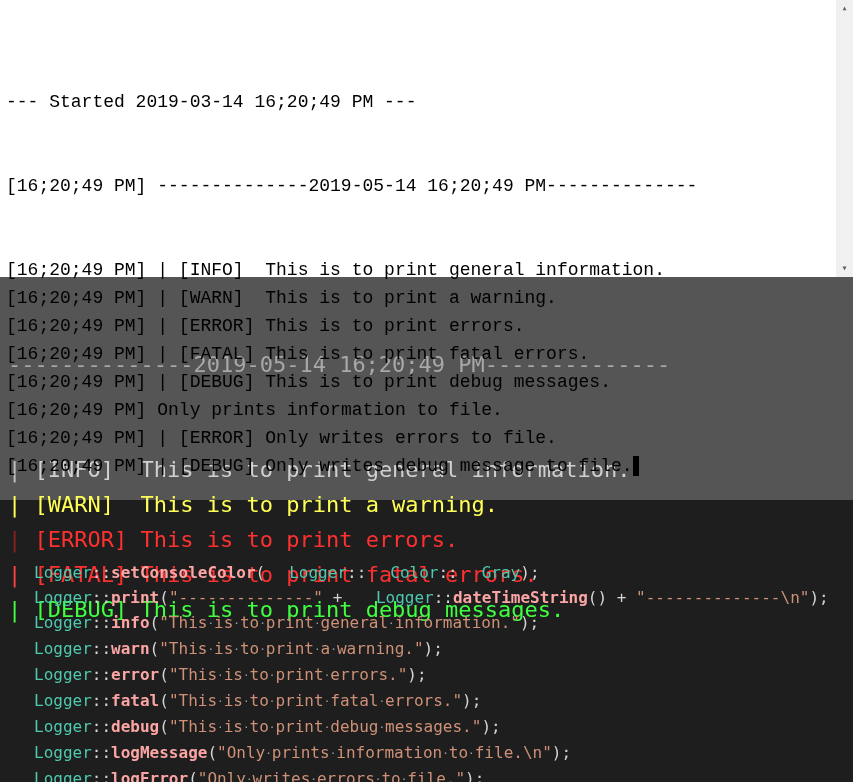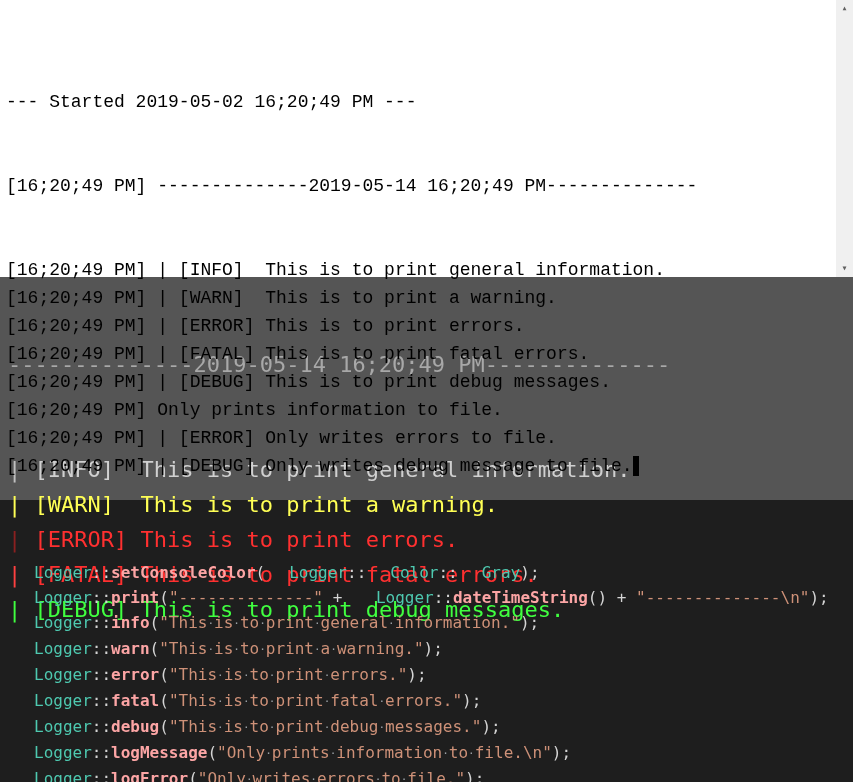--- a/index.html
+++ b/index.html
@@ -84,21 +84,21 @@
   .dot  { color: #9aa0a6; font-size: 11px; vertical-align: middle; }
 </style>
 </head>
 <body>
 
 <div class="panel-log">
   <div class="scrollbar">
     <div class="scroll-up">▴</div>
     <div class="scroll-down">▾</div>
   </div>
-  <div>--- Started 2019-05-02 16;20;49 PM ---</div>
+  <div>--- Started 2019-03-14 16;20;49 PM ---</div>
   <div><span>[16;20;49 PM] </span><span>--------------</span><span>2019-05-14 16;20;49 PM</span><span>--------------</span></div>
   <div id="log-rows"><div><span>[16;20;49 PM]</span><span> | </span><span>[INFO] </span><span> This is to print general information.</span></div><div><span>[16;20;49 PM]</span><span> | </span><span>[WARN] </span><span> This is to print a warning.</span></div><div><span>[16;20;49 PM]</span><span> | </span><span>[ERROR]</span><span> This is to print errors.</span></div><div><span>[16;20;49 PM]</span><span> | </span><span>[FATAL]</span><span> This is to print fatal errors.</span></div><div><span>[16;20;49 PM]</span><span> | </span><span>[DEBUG]</span><span> This is to print debug messages.</span></div><div><span>[16;20;49 PM]</span><span> </span><span></span><span>Only prints information to file.</span></div><div><span>[16;20;49 PM]</span><span> | </span><span>[ERROR]</span><span> Only writes errors to file.</span></div><div><span>[16;20;49 PM]</span><span> | </span><span>[DEBUG]</span><span class="cursor"> Only writes debug message to file.</span></div></div>
 </div>
 
 <div class="panel-console">
   <div class="hdr"><span>--------------</span><span>2019-05-14 16;20;49 PM</span><span>--------------</span></div>
   <div id="console-rows"><div><span class="pipe-gray">| </span><span class="info-tag">[INFO] </span><span class="info-txt"> This is to print general information.</span></div><div><span class="pipe-yellow">| </span><span class="warn-tag">[WARN] </span><span class="warn-txt"> This is to print a warning.</span></div><div><span class="pipe-darkred">| </span><span class="err-tag">[ERROR]</span><span class="err-txt"> This is to print errors.</span></div><div><span class="pipe-red">| </span><span class="fatal-tag">[FATAL]</span><span class="fatal-txt"> This is to print fatal errors.</span></div><div><span class="pipe-green">| </span><span class="dbg-tag">[DEBUG]</span><span class="dbg-txt"> This is to print debug messages.</span></div></div>
 </div>
 
 <div class="panel-code">

